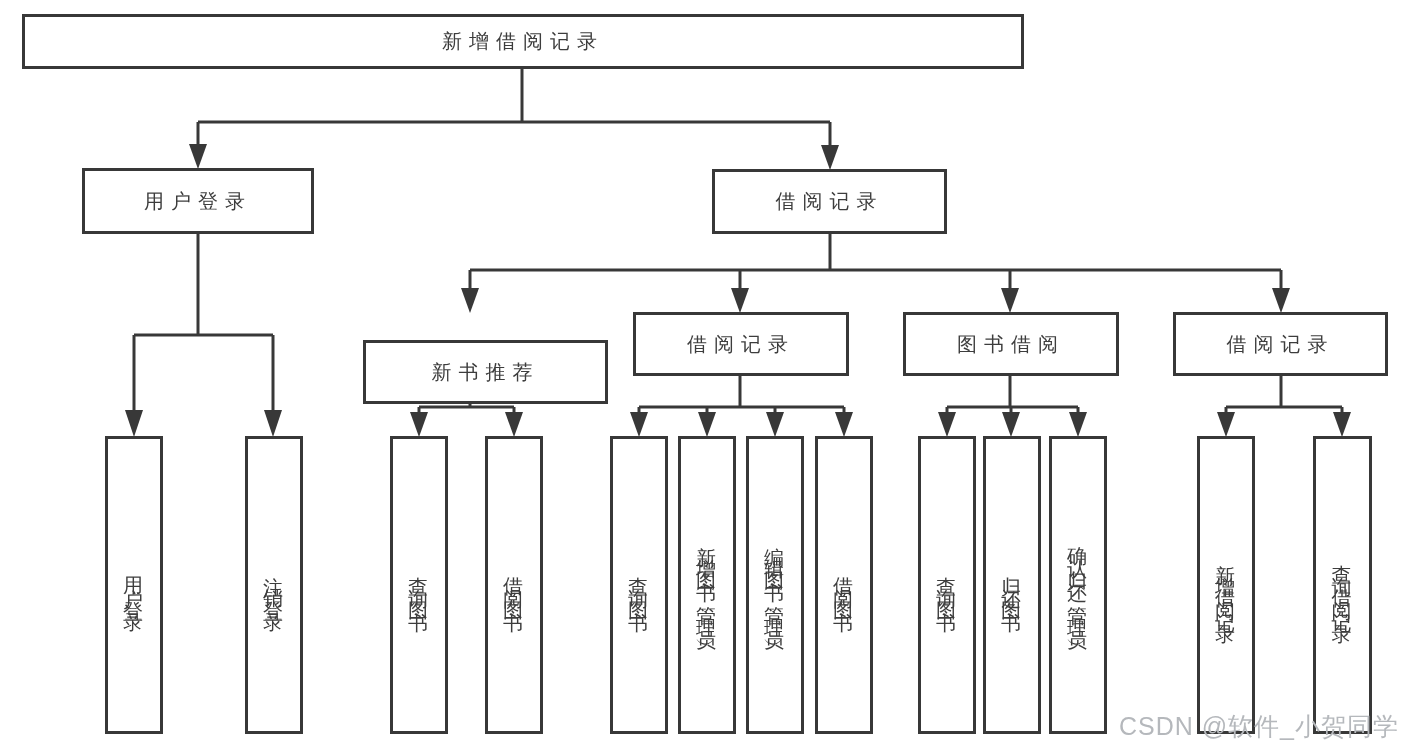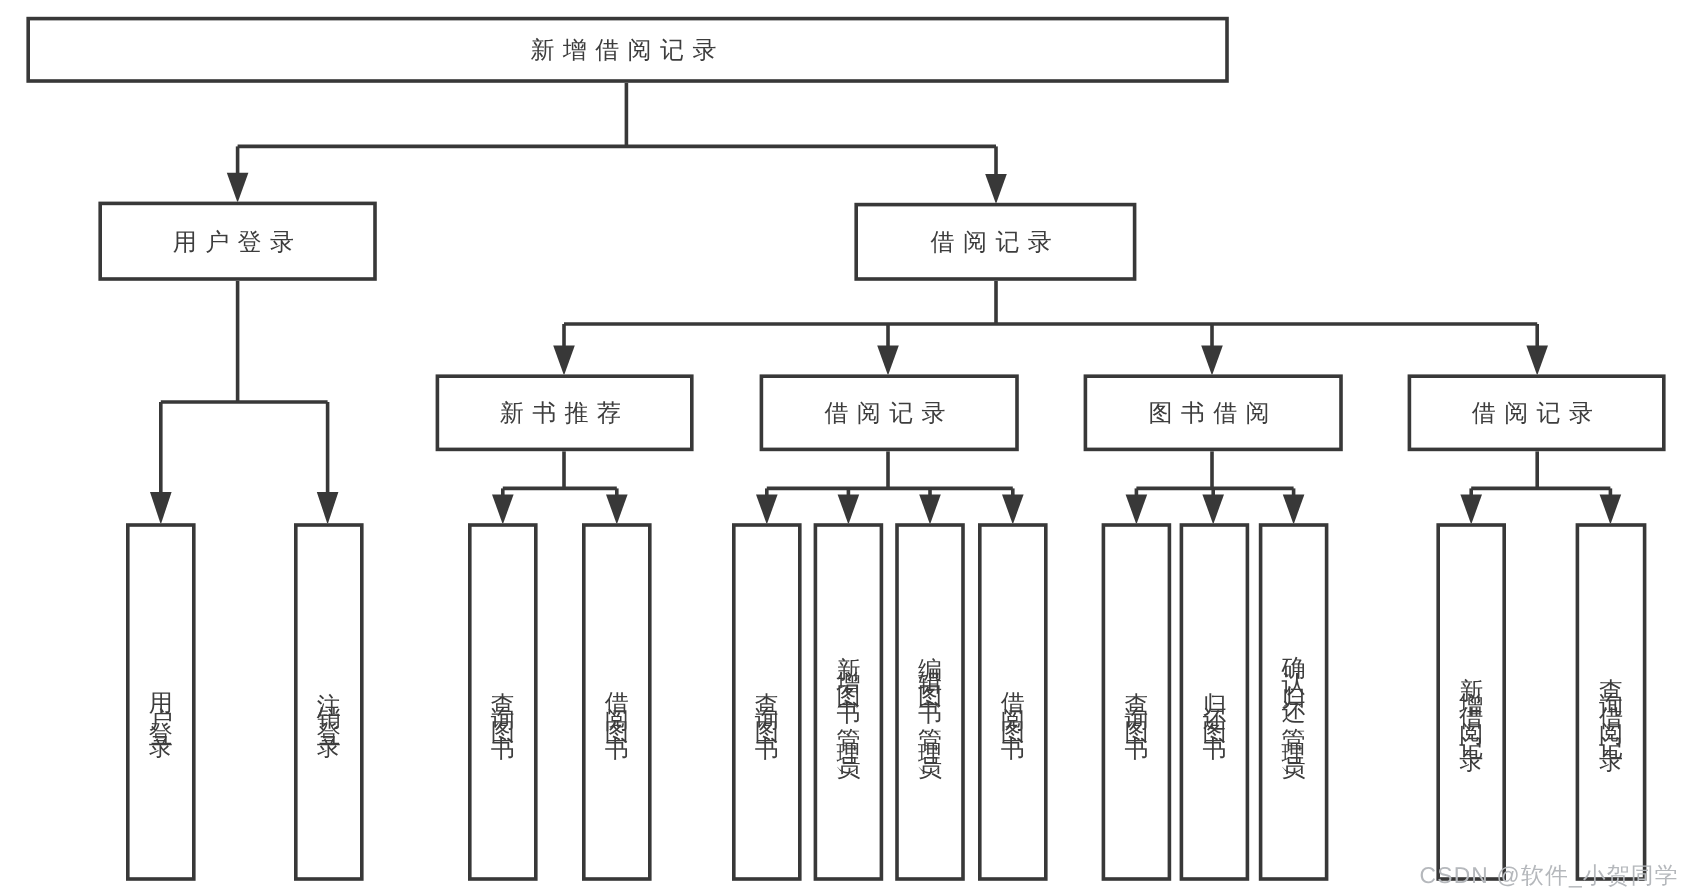--- a/index.html
+++ b/index.html
@@ -45,31 +45,31 @@
     text-orientation: mixed;
     letter-spacing: 12px;
     font-size: 20px;
     white-space: nowrap;
   }
   .watermark {
     position: absolute;
     right: 6px;
     bottom: 4px;
     z-index: 5;
-    font-size: 19px;
+    font-size: 25px;
     letter-spacing: 1px;
     color: var(--watermark, #b5b8bc);
   }
 
   
   .n-root   { left: 22px;  top: 14px;  width: 1002px; height: 55px; }
   .n-login  { left: 82px;  top: 168px; width: 232px;  height: 66px; }
   .n-mgmt   { left: 712px; top: 169px; width: 235px;  height: 65px; }
   .n-sec    { top: 312px; height: 64px; }
-  .n-sec0   { left: 363px;  width: 215px; }
+  .n-sec0   { left: 363px;  width: 245px; margin-top: 28px; }
   .n-sec1   { left: 633px;  width: 216px; }
   .n-sec2   { left: 903px;  width: 216px; }
   .n-sec3   { left: 1173px; width: 215px; }
   .leaf     { top: 436px; height: 298px; width: 58px; }
   .lf-0  { left: 105px; }
   .lf-1  { left: 245px; }
   .lf-2  { left: 390px; }
   .lf-3  { left: 485px; }
   .lf-4  { left: 610px; }
   .lf-5  { left: 678px; }

